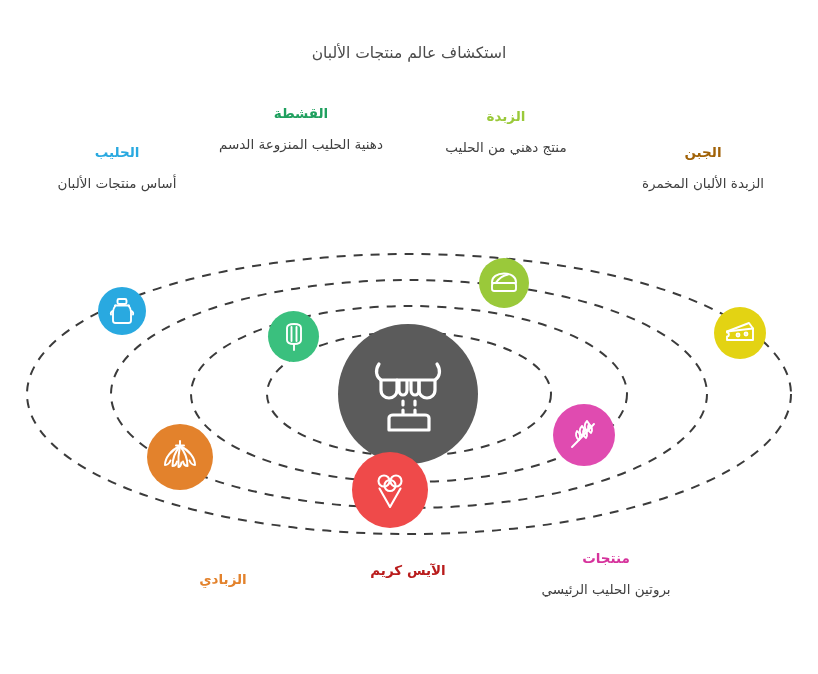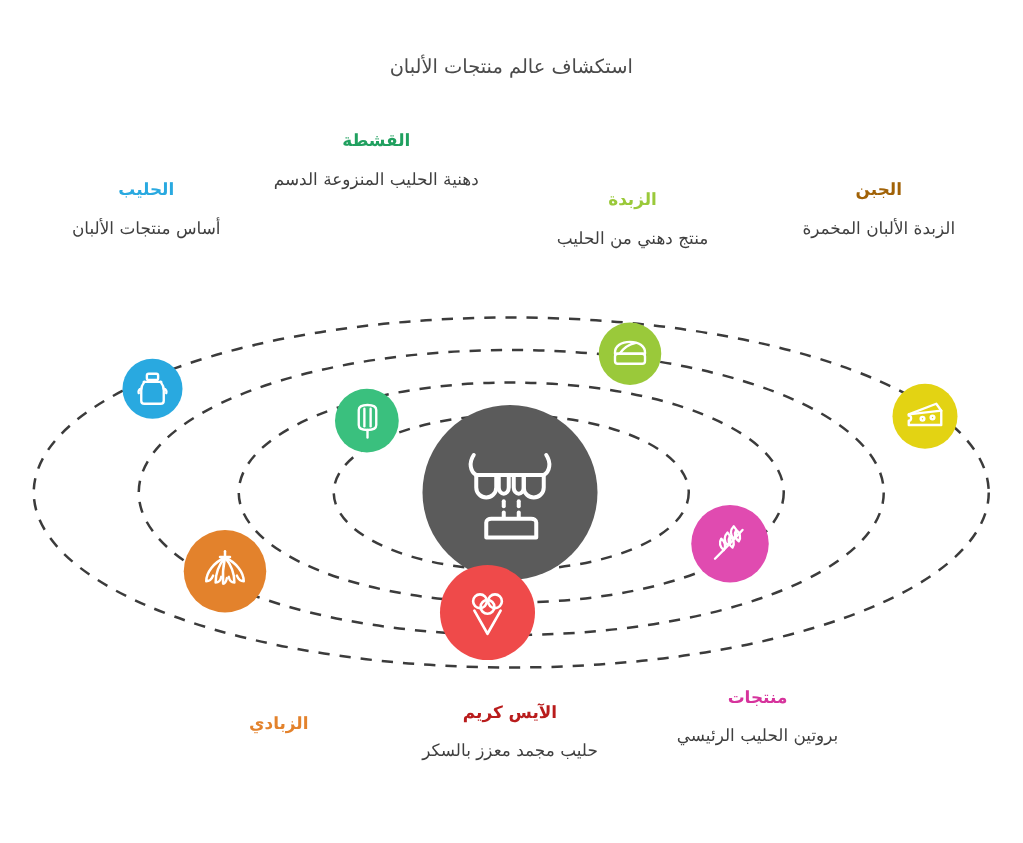--- a/index.html
+++ b/index.html
@@ -208,37 +208,36 @@
   <div class="label-block" style="left:208px; top:105px; width:186px;">
     <div class="label-title" style="color:#20a05f;">القشطة</div>
     <div class="label-desc">دهنية الحليب المنزوعة الدسم</div>
   </div>
 
   <div class="label-block" style="left:22px; top:144px; width:190px;">
     <div class="label-title" style="color:#29a9e0;">الحليب</div>
     <div class="label-desc">أساس منتجات الألبان</div>
   </div>
 
-  <div class="label-block" style="left:413px; top:108px; width:186px;margin-top:44px;">
+  <div class="label-block" style="left:413px; top:108px; width:186px;">
     <div class="label-title" style="color:#9ac93a;">الزبدة</div>
     <div class="label-desc">منتج دهني من الحليب</div>
   </div>
 
   <div class="label-block" style="left:608px; top:144px; width:190px;">
     <div class="label-title" style="color:#a16207;">الجبن</div>
     <div class="label-desc">الزبدة الألبان المخمرة</div>
   </div>
 
   <div class="label-block" style="left:128px; top:550px; width:190px;margin-top:21px;">
     <div class="label-title" style="color:#e3822c;">الزبادي</div>
   </div>
 
   <div class="label-block" style="left:313px; top:562px; width:190px;">
     <div class="label-title" style="color:#b91c1c;">الآيس كريم</div>
-    <div class="label-desc">حليب مجمد معزز بالسكر</div>
   </div>
 
   <div class="label-block" style="left:508px; top:550px; width:196px;">
     <div class="label-title" style="color:#d6339c;">منتجات</div>
     <div class="label-desc">بروتين الحليب الرئيسي</div>
   </div>
 
 </div>
 
 </body></html>

